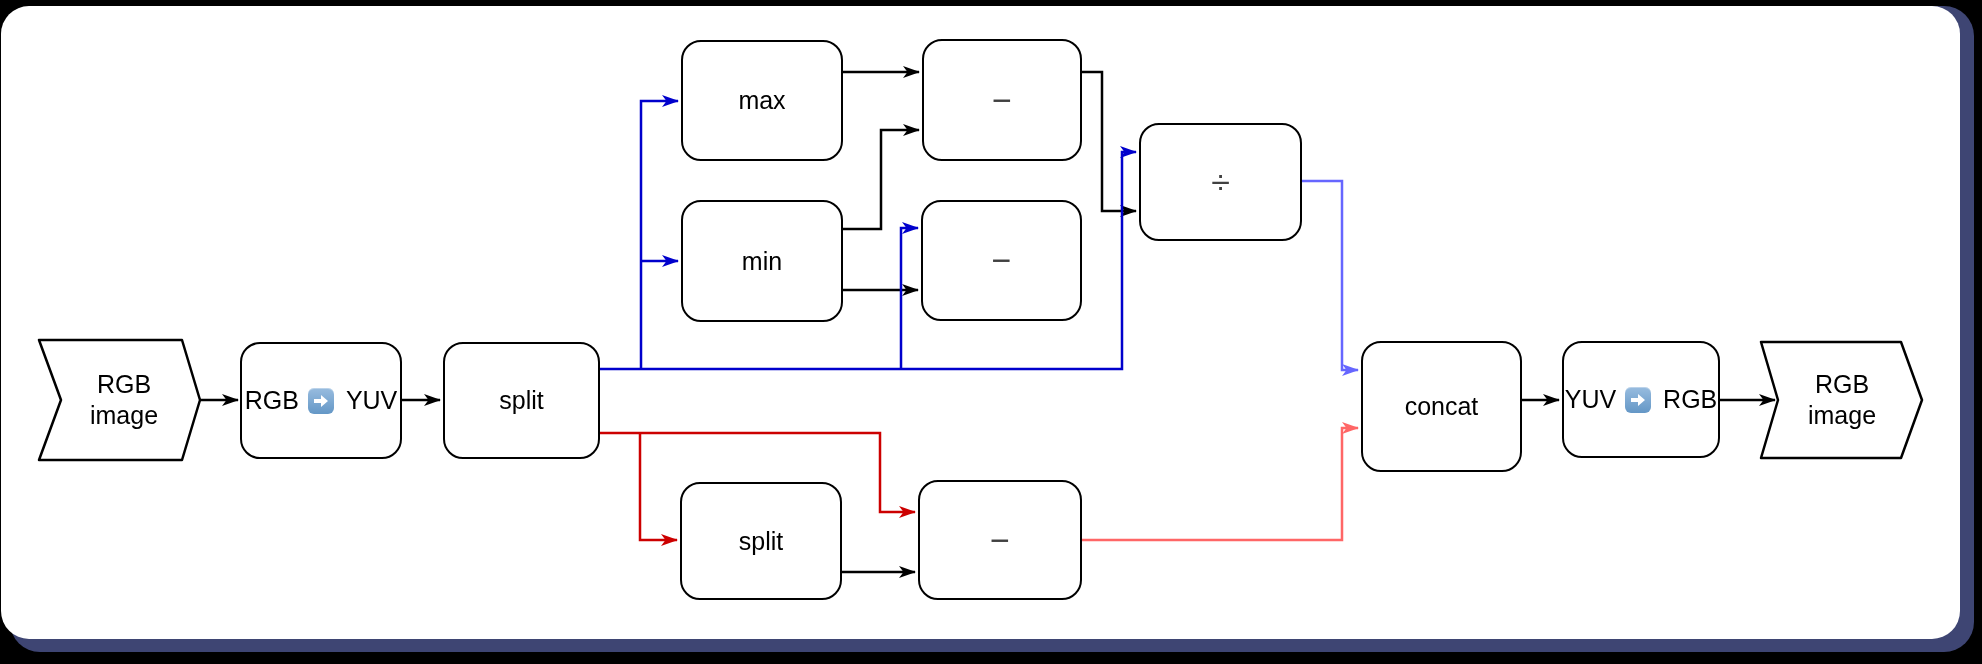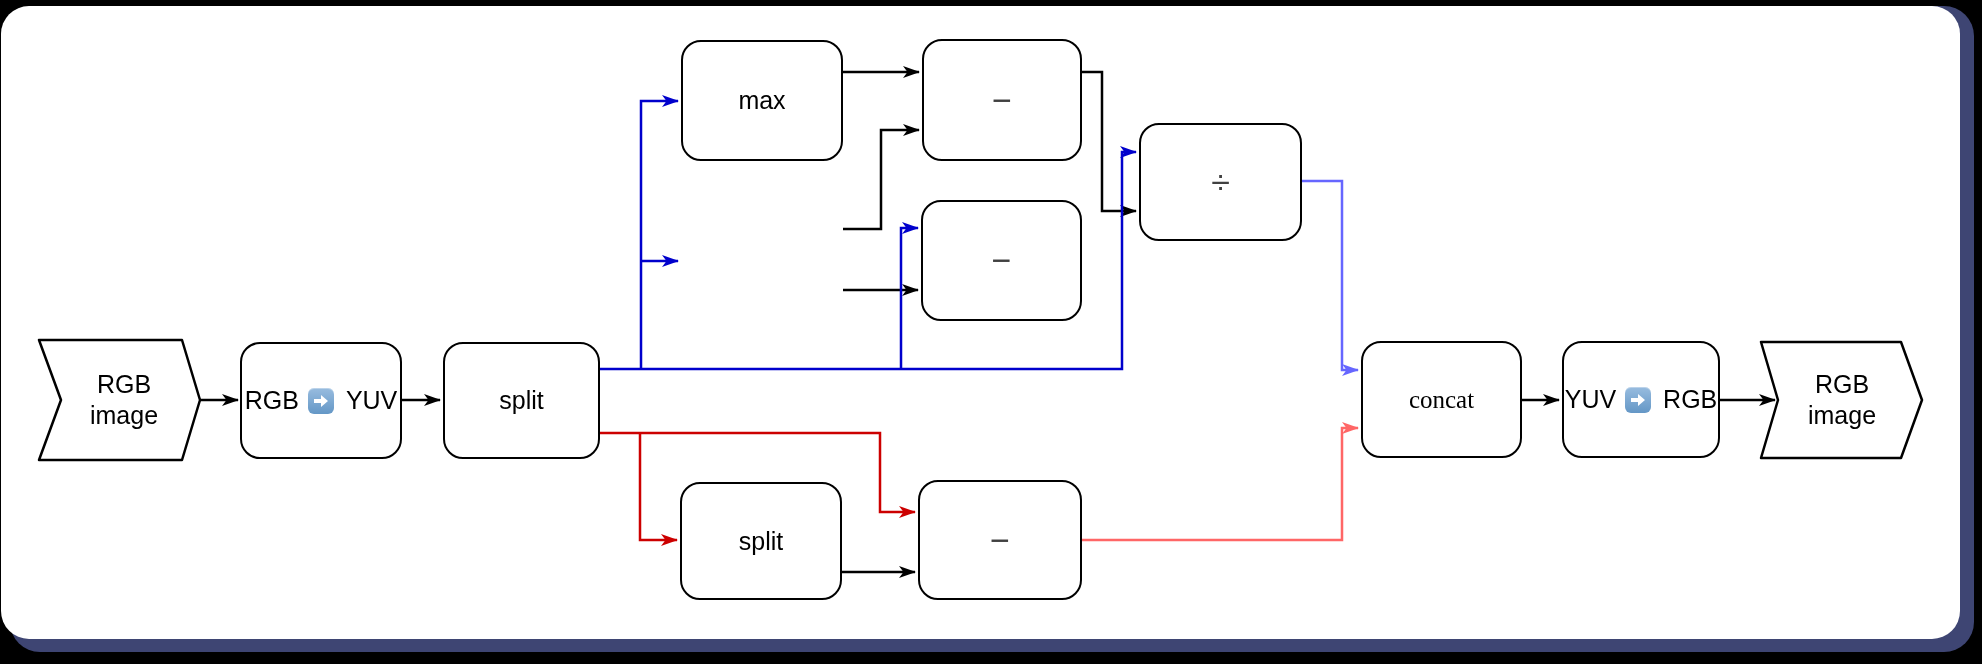--- a/index.html
+++ b/index.html
@@ -118,38 +118,41 @@
   </div>
 
   <div class="node" style="left:681px;top:40px;width:162px;height:121px;">
     <span>max</span>
   </div>
 
   <div class="node" style="left:922px;top:39px;width:160px;height:122px;">
     <span class="op">−</span>
   </div>
 
+  <div class="node" style="left:681px;top:200px;width:162px;height:122px;">
+    <span>min</span>
+  </div>
 
   <div class="node" style="left:921px;top:200px;width:161px;height:121px;">
     <span class="op">−</span>
   </div>
 
   <div class="node" style="left:1139px;top:123px;width:163px;height:118px;">
     <span class="op">÷</span>
   </div>
 
   <div class="node" style="left:680px;top:482px;width:162px;height:118px;">
     <span>split</span>
   </div>
 
   <div class="node" style="left:918px;top:480px;width:164px;height:120px;">
     <span class="op">−</span>
   </div>
 
-  <div class="node" style="left:1361px;top:341px;width:161px;height:117px;font-family:Liberation Serif, serif;">
+  <div class="node" style="left:1361px;top:341px;width:161px;height:131px;">
     <span>concat</span>
   </div>
 
   <div class="node" style="left:1562px;top:341px;width:158px;height:117px;">
     <span>YUV</span>
     <span class="emoji-arrow">
       <svg width="16" height="14" viewBox="0 0 16 14">
           <path d="M1,5 L8,5 L8,1 L15,7 L8,13 L8,9 L1,9 Z" fill="#ffffff"></path>
         </svg>
     </span>

